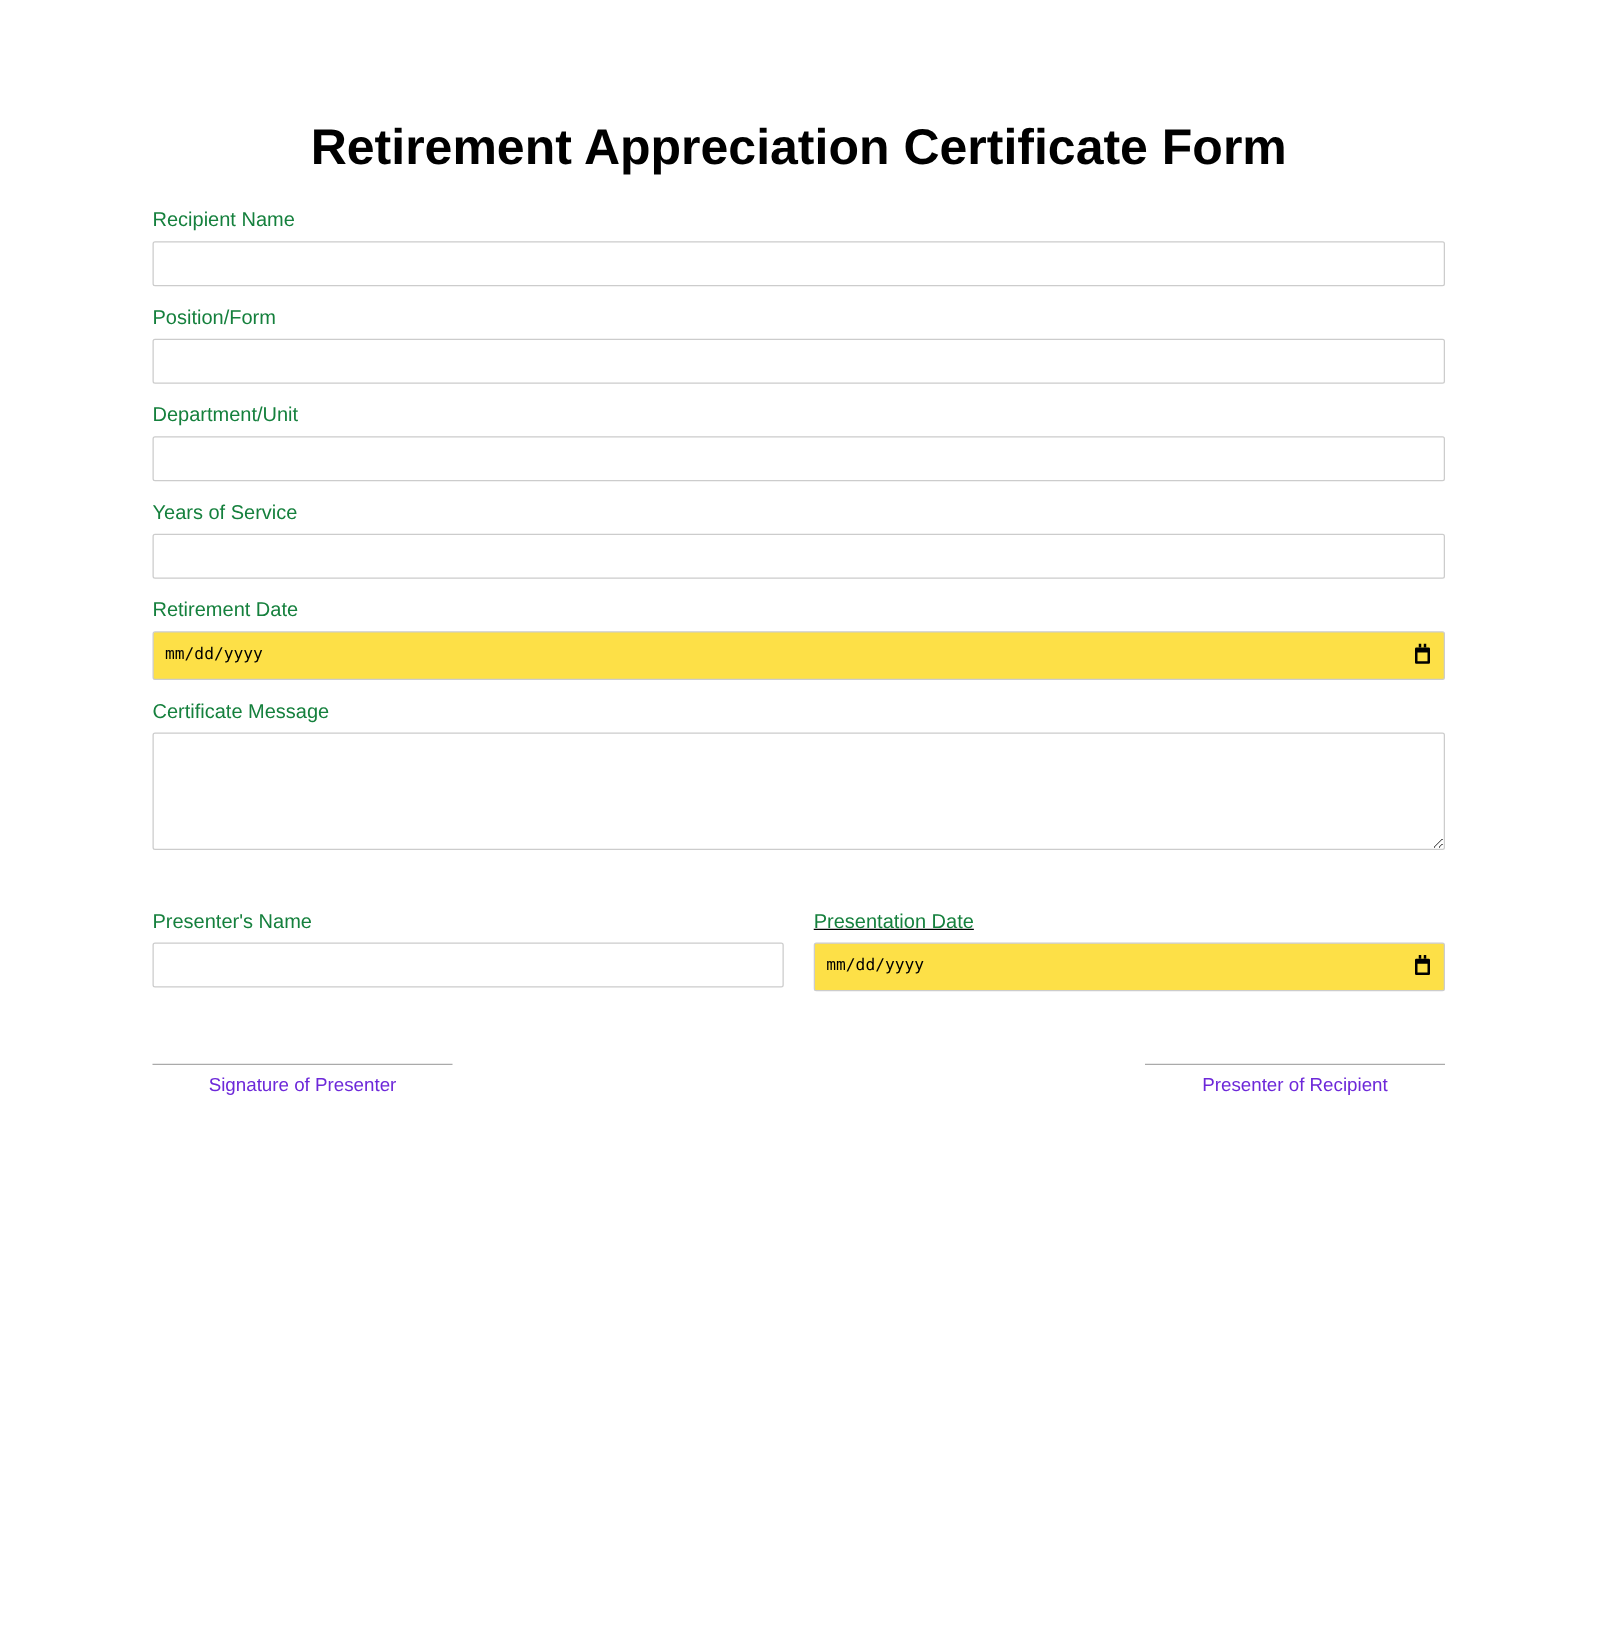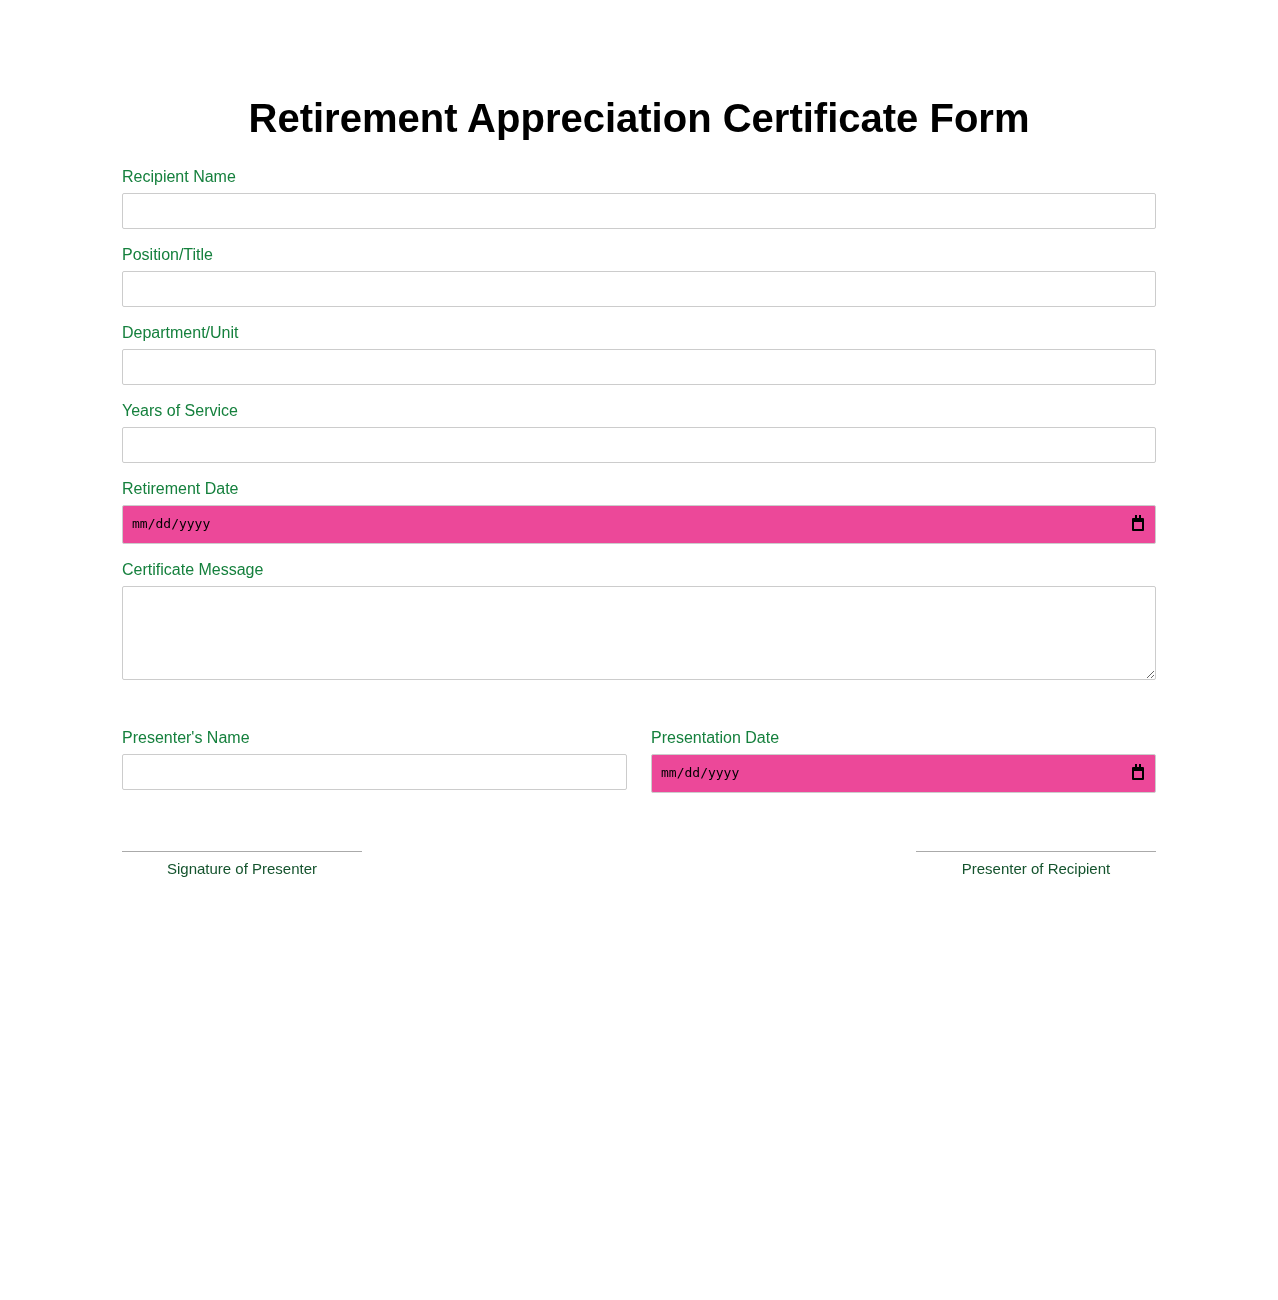--- a/index.html
+++ b/index.html
@@ -47,21 +47,21 @@
       margin: 0;
       outline: none;
     }
     .field input.text { height: 36px; }
     .date-box {
       position: relative;
       width: 100%;
       height: 39px;
       border: 1px solid #cccccc;
       border-radius: 2px;
-      background: #ec4899;
+      background: #fde047;
       text-align: right;
     }
     .date-box .date-text {
       position: absolute;
       left: 9px; top: 10px;
       font-family: "DejaVu Sans Mono", monospace;
       font-size: 13px;
       color: #000;
       letter-spacing: 0px;
     }
@@ -88,36 +88,36 @@
     }
     .half { width: 505px; }
     .sig {
       position: absolute;
       top: 851px;
       width: 240px;
       border-top: 1px solid #aaaaaa;
       text-align: center;
       font-size: 15px;
       padding-top: 8px;
-      color: #14532d;
+      color: #6d28d9;
     }
   </style>
 </head>
 <body>
 
 <div class="container">
   <h1>Retirement Appreciation Certificate Form</h1>
 
   <div class="field" style="top:168px;">
     <label>Recipient Name</label>
     <input class="text" type="text" value="" style="">
   </div>
 
   <div class="field" style="top:246px;">
-    <label>Position/Title</label>
+    <label>Position/Form</label>
     <input class="text" type="text" value="" style="">
   </div>
 
   <div class="field" style="top:324px;">
     <label>Department/Unit</label>
     <input class="text" type="text" value="" style="">
   </div>
 
   <div class="field" style="top:402px;">
     <label>Years of Service</label>
@@ -135,21 +135,21 @@
   <div class="field" style="top:561px;">
     <label>Certificate Message</label>
     <textarea style=""></textarea>
   </div>
 
   <div class="field half" style="top:729px; left:0;">
     <label>Presenter's Name</label>
     <input class="text" type="text" value="" style="">
   </div>
 
-  <div class="field half" style="top:729px; left:529px;">
+  <div class="field half" style="top:729px; left:529px;text-decoration:underline;">
     <label>Presentation Date</label>
     <div class="date-box">
       <span class="date-text">mm/dd/yyyy</span>
       <span class="cal-icon"></span>
     </div>
   </div>
 
   <div class="sig" style="left:0;">
     <span>Signature of Presenter</span>
   </div>

